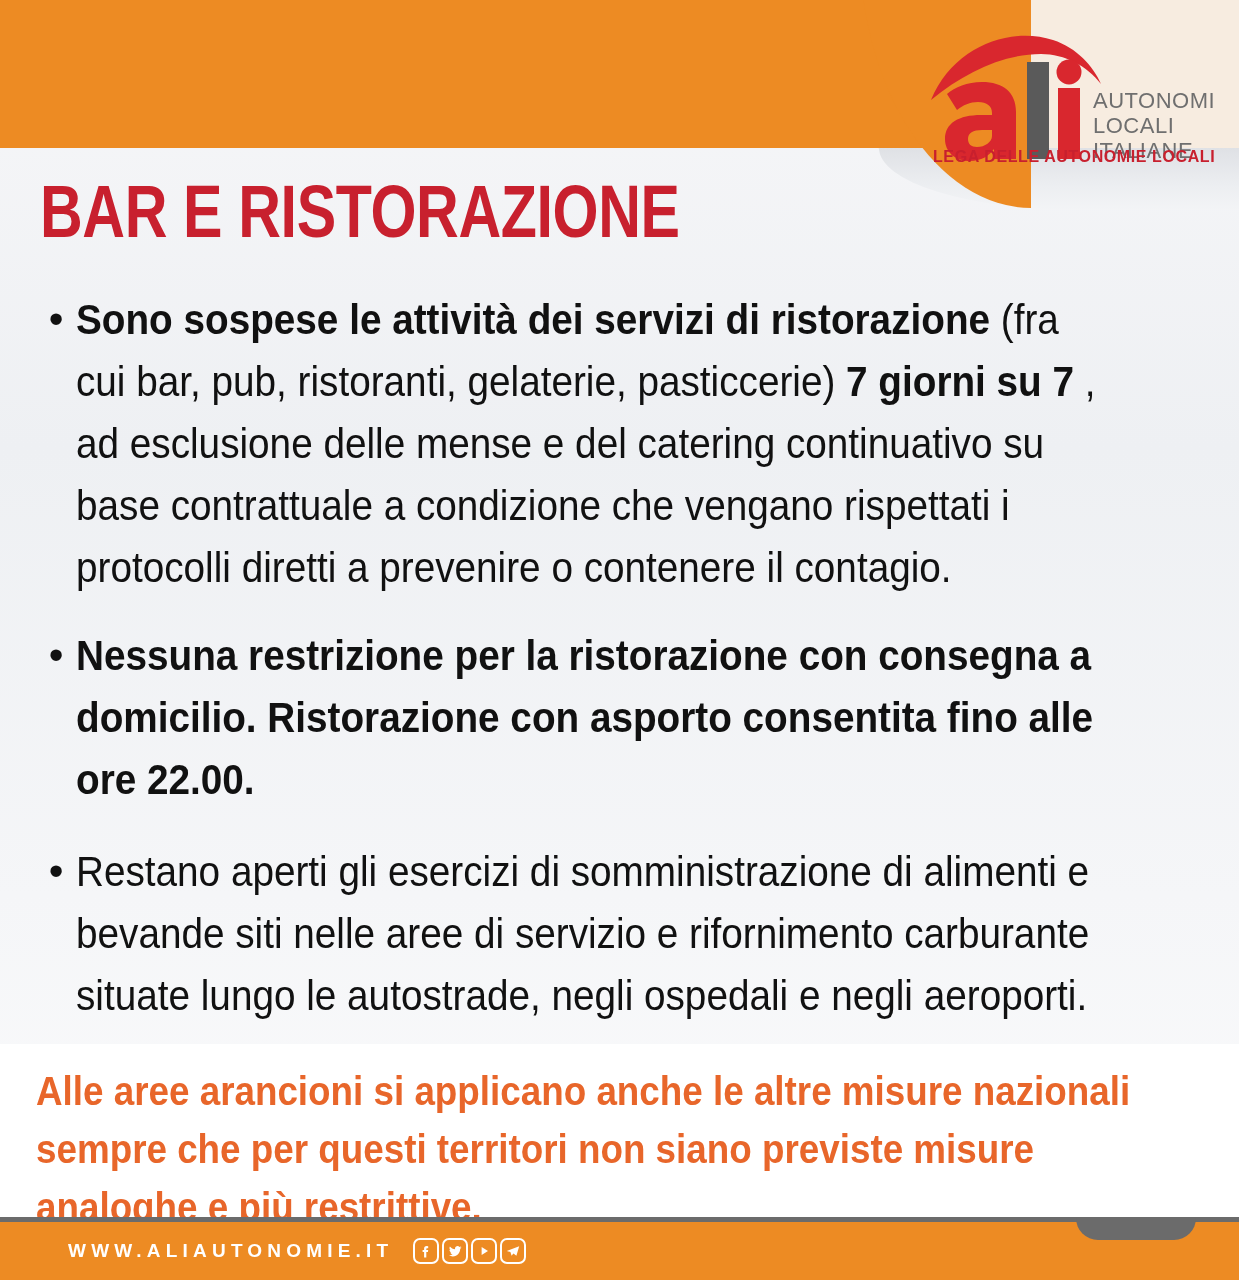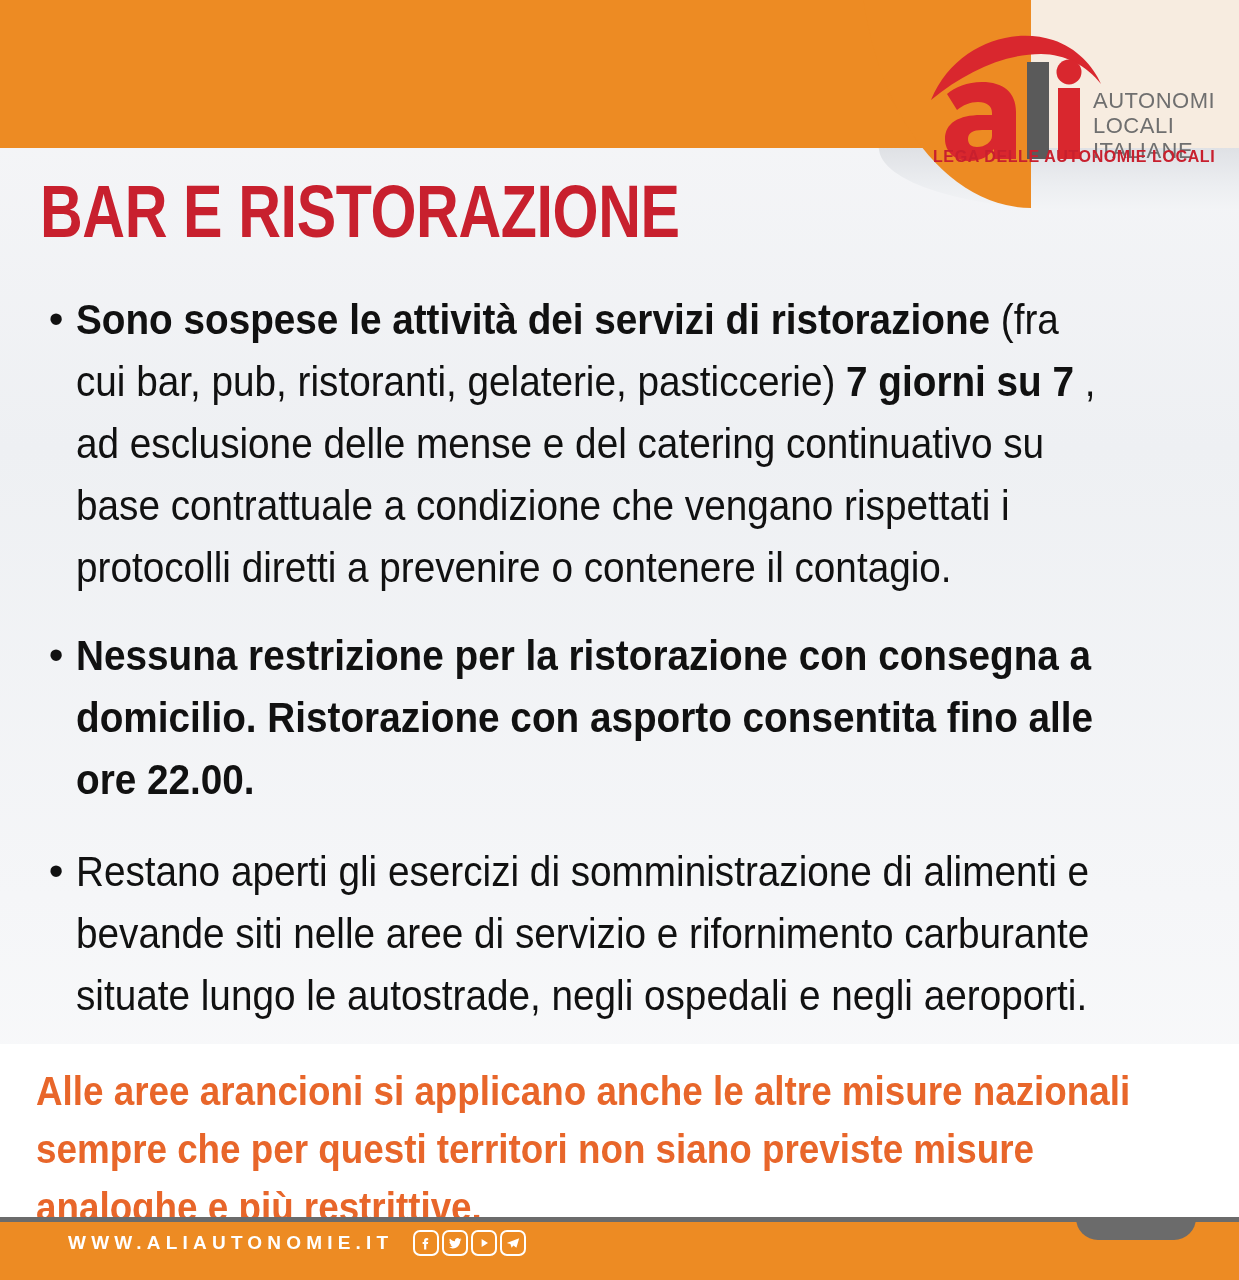--- a/index.html
+++ b/index.html
@@ -196,21 +196,21 @@
     height: 23px;
     background: #6b6b6b;
     border-bottom-left-radius: 22px;
     border-bottom-right-radius: 22px;
     z-index: 9;
   }
 
   .bottom-inner {
     position: absolute;
     left: 68px;
-    bottom: 8px;
+    bottom: 0;
     height: 58px;
     display: flex;
     align-items: center;
     gap: 20px;
     z-index: 10;
   }
   .site-url {
     color: #ffffff;
     font-family: "Liberation Sans", sans-serif;
     font-weight: bold;

